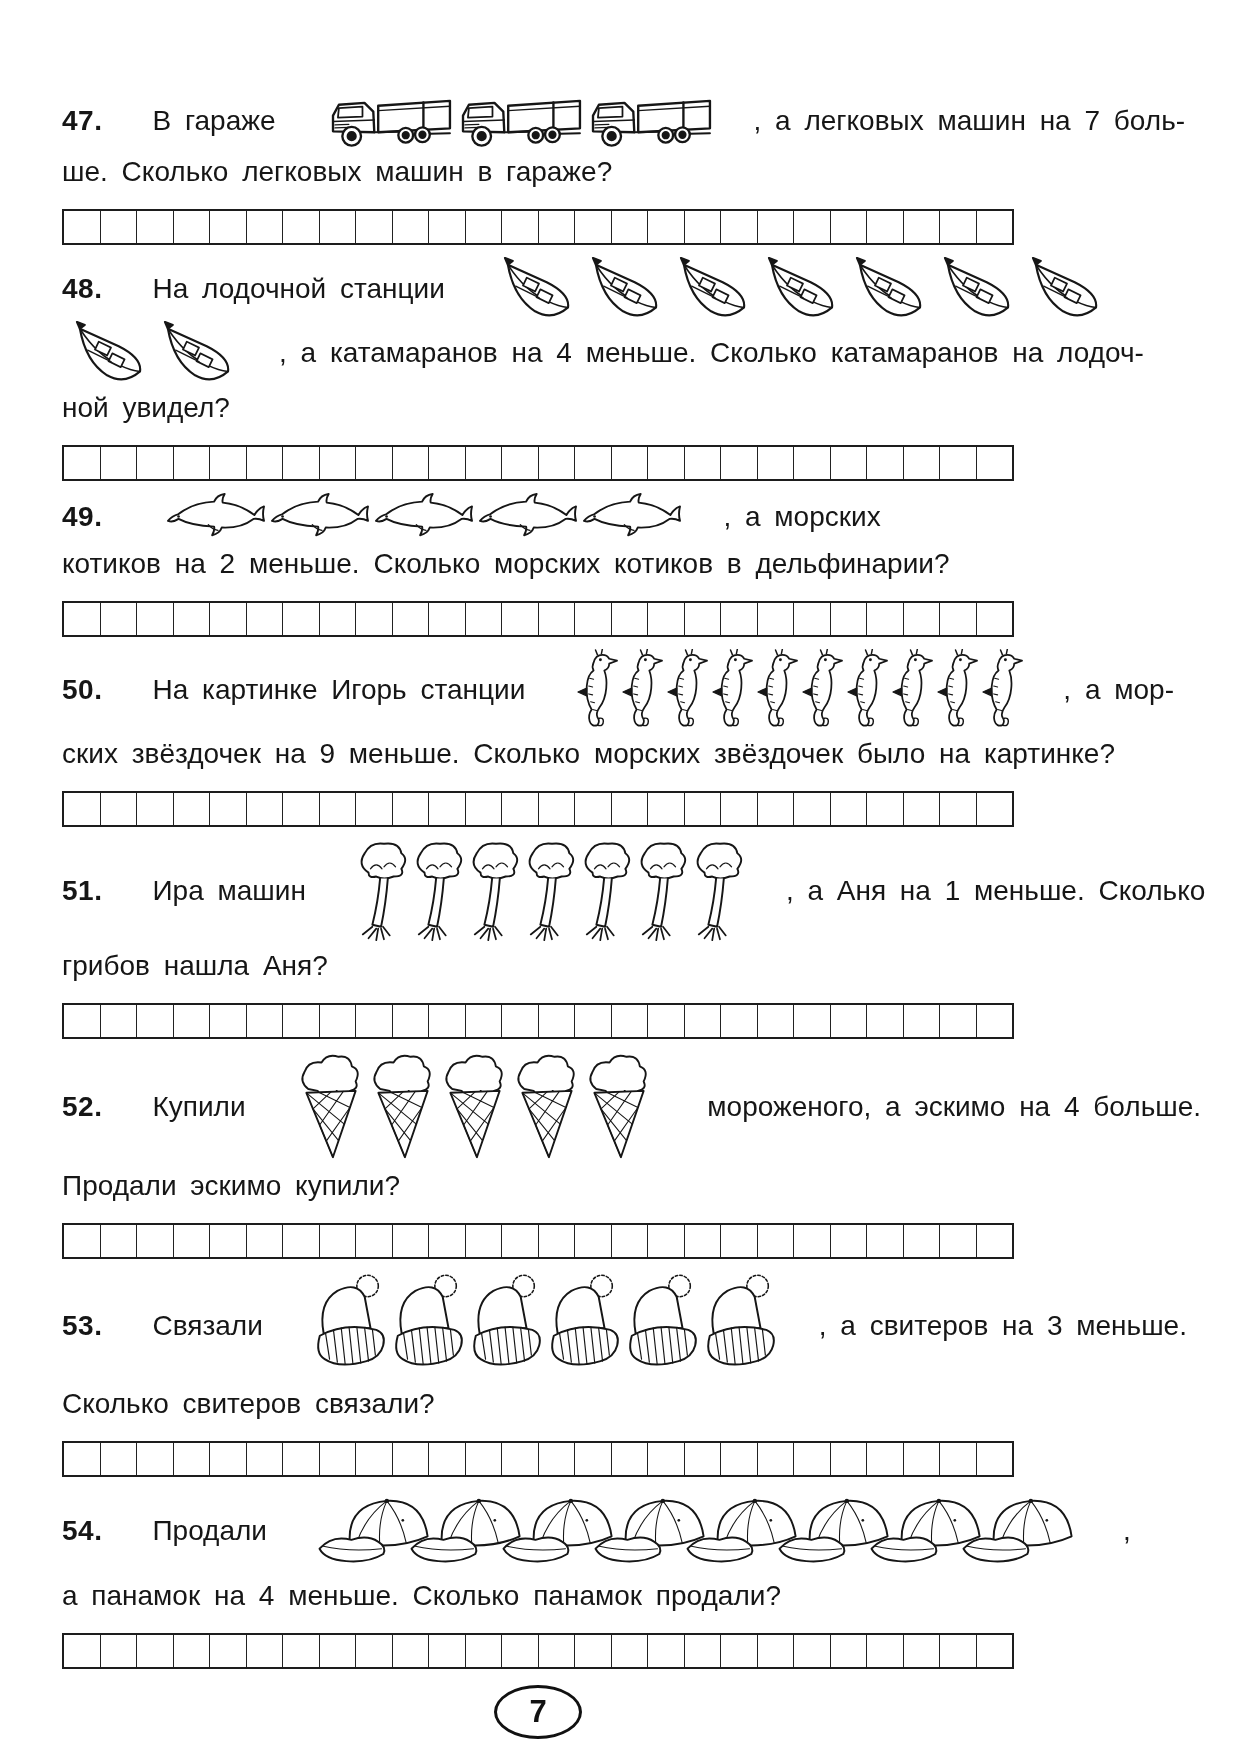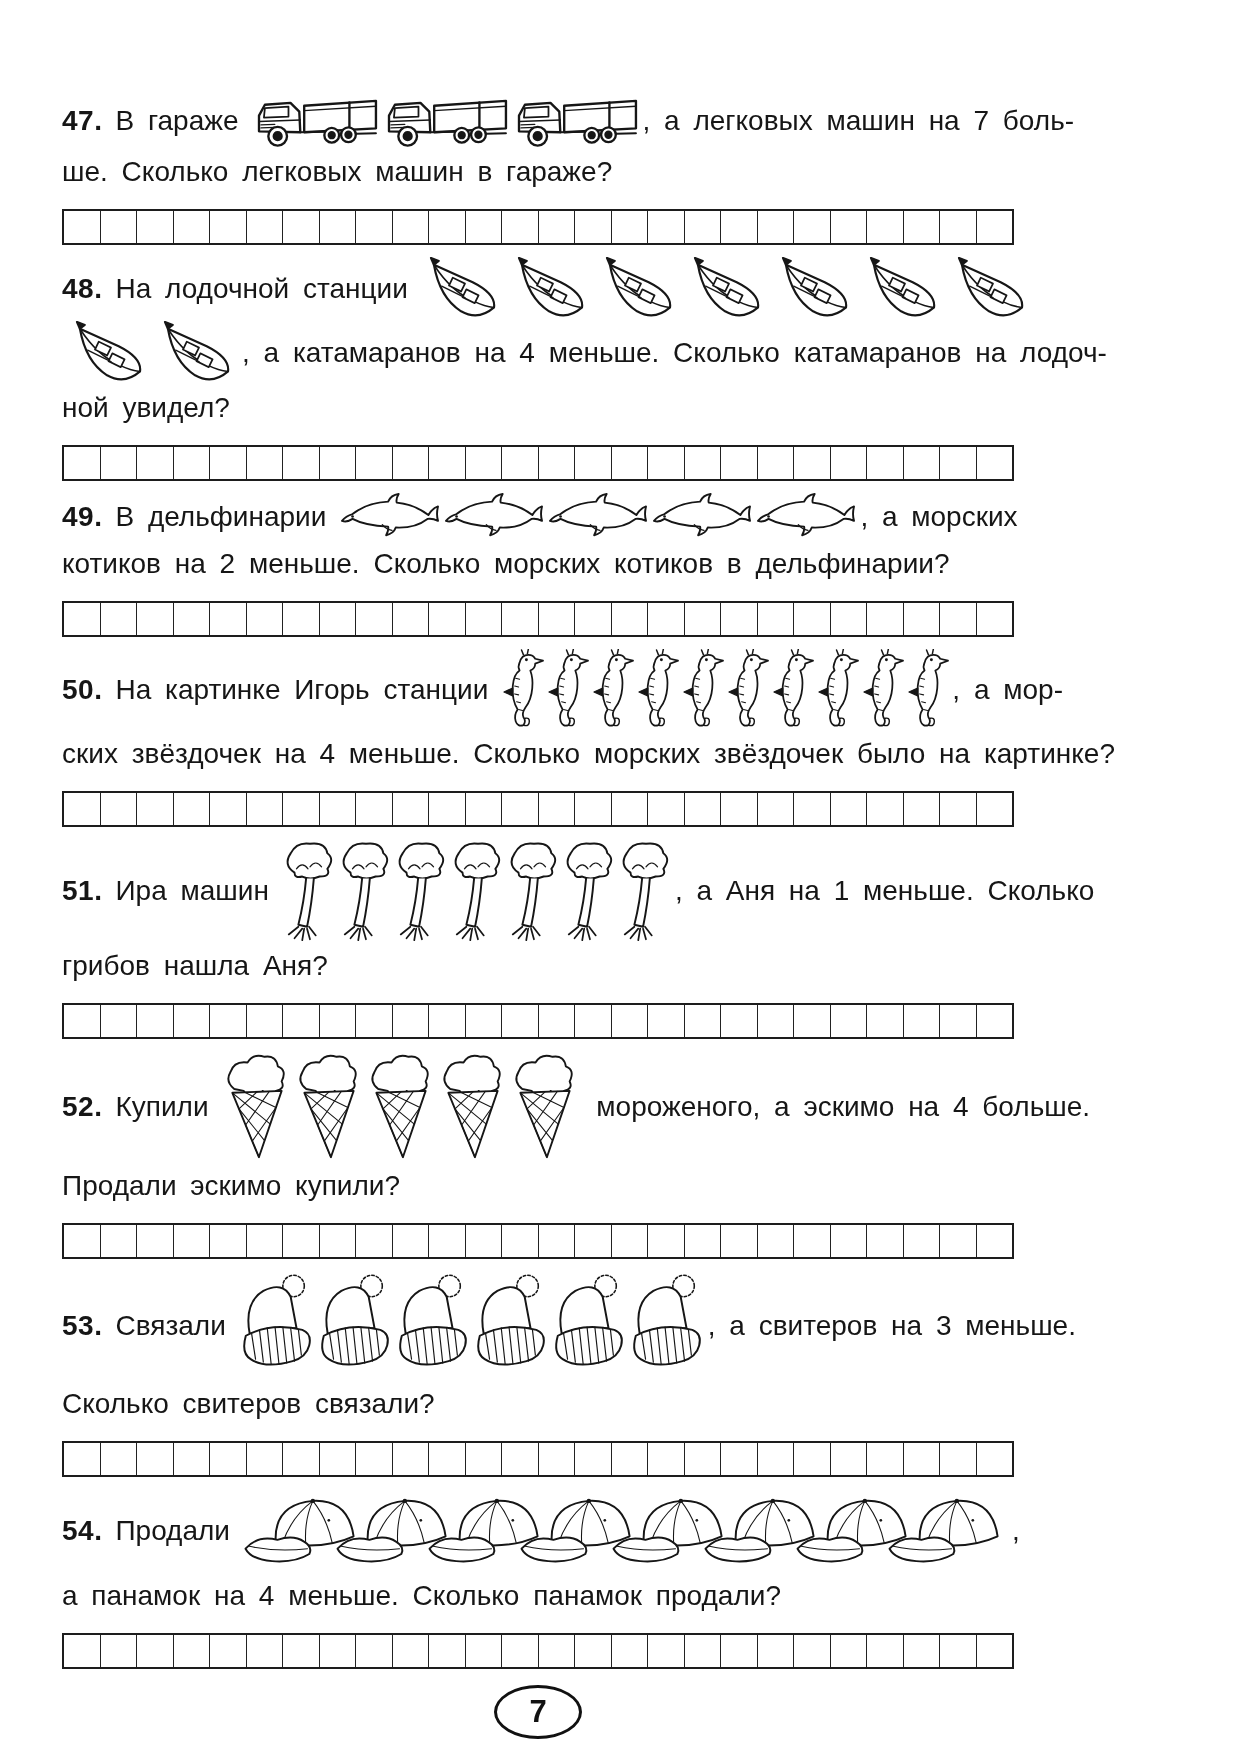--- a/index.html
+++ b/index.html
@@ -3,21 +3,21 @@
 <meta charset="utf-8">
 <style>
   html,body{margin:0;padding:0;}
   body{
     width:1240px;height:1754px;background:#ffffff;
     font-family:"Liberation Sans","DejaVu Sans",sans-serif;
     color:#161616;overflow:hidden;
   }
   .sheet{padding:92px 50px 0 62px;width:952px;}
   .problem{margin-bottom:12px;}
-  .line{display:flex;align-items:center;min-height:46px;font-size:28px;word-spacing:6px;line-height:44px;}
+  .line{display:flex;align-items:center;min-height:46px;font-size:28px;word-spacing:6px;line-height:44px;gap:37px;}
   .num{font-weight:bold;margin-right:13px;letter-spacing:.5px;white-space:pre;}
   .txt{white-space:pre;}
   .icons{display:flex;align-items:flex-end;margin:0 2px 0 12px;}
   .line > .icons:first-child{margin-left:4px;}
   .icon{display:inline-flex;}
   .icon svg{display:block;}
   .i-truck svg{width:130px;height:57px;}
   .i-boat svg{width:86px;height:64px;}
   .icons-boat .icon{margin-right:2px;}
   .i-dolphin svg{width:104px;height:48px;}
@@ -289,21 +289,20 @@
           <span class="cell"></span>
           <span class="cell"></span>
           <span class="cell"></span>
           <span class="cell"></span>
           <span class="cell"></span>
         </div>
       </section>
       <section class="problem">
         <div class="line">
           <b class="num">49.</b>
-          <span class="txt">В дельфинарии</span>
           <span class="icons icons-dolphin">
             <span class="icon i-dolphin">
               <svg viewBox="0 0 108 50">
                 <g stroke="#161616" fill="none" stroke-linejoin="round" stroke-linecap="round" stroke-width="2">
                   <path d="M4 29 Q8 24 15 22 Q30 10 52 9 Q55 2 63 1 Q60 6 61 10 Q80 12 94 23 Q98 16 104 14 Q102 22 104 29 Q98 26 93 27 Q80 37 60 36 Q58 42 50 44 Q53 38 52 35 Q28 34 15 27 Q9 31 4 29 Z" fill="#fff"></path>
                   <circle cx="15" cy="24.5" r="1.4" fill="#161616" stroke="none"></circle>
                   <path d="M46 33 Q50 38 56 39" stroke-width="1.4"></path>
                 </g>
               </svg>
             </span>
@@ -500,21 +499,21 @@
                   <path d="M13 40 L4 44 L13 48 Z" fill="#161616" stroke-width="1.2"></path>
                   <path d="M24 78 Q30 80 30 74 Q30 70 26 71" stroke-width="1.5"></path>
                   <path d="M16 30 L20 31 M15 38 L19 39 M15 46 L19 47 M17 54 L21 55 M19 62 L23 63" stroke-width="1.1"></path>
                 </g>
               </svg>
             </span>
           </span>
           <span class="txt">, а мор-</span>
         </div>
         <div class="line">
-          <span class="txt">ских звёздочек на 4 меньше. Сколько морских звёздочек было на картинке?</span>
+          <span class="txt">ских звёздочек на 9 меньше. Сколько морских звёздочек было на картинке?</span>
         </div>
         <div class="agrid">
           <span class="cell"></span>
           <span class="cell"></span>
           <span class="cell"></span>
           <span class="cell"></span>
           <span class="cell"></span>
           <span class="cell"></span>
           <span class="cell"></span>
           <span class="cell"></span>

